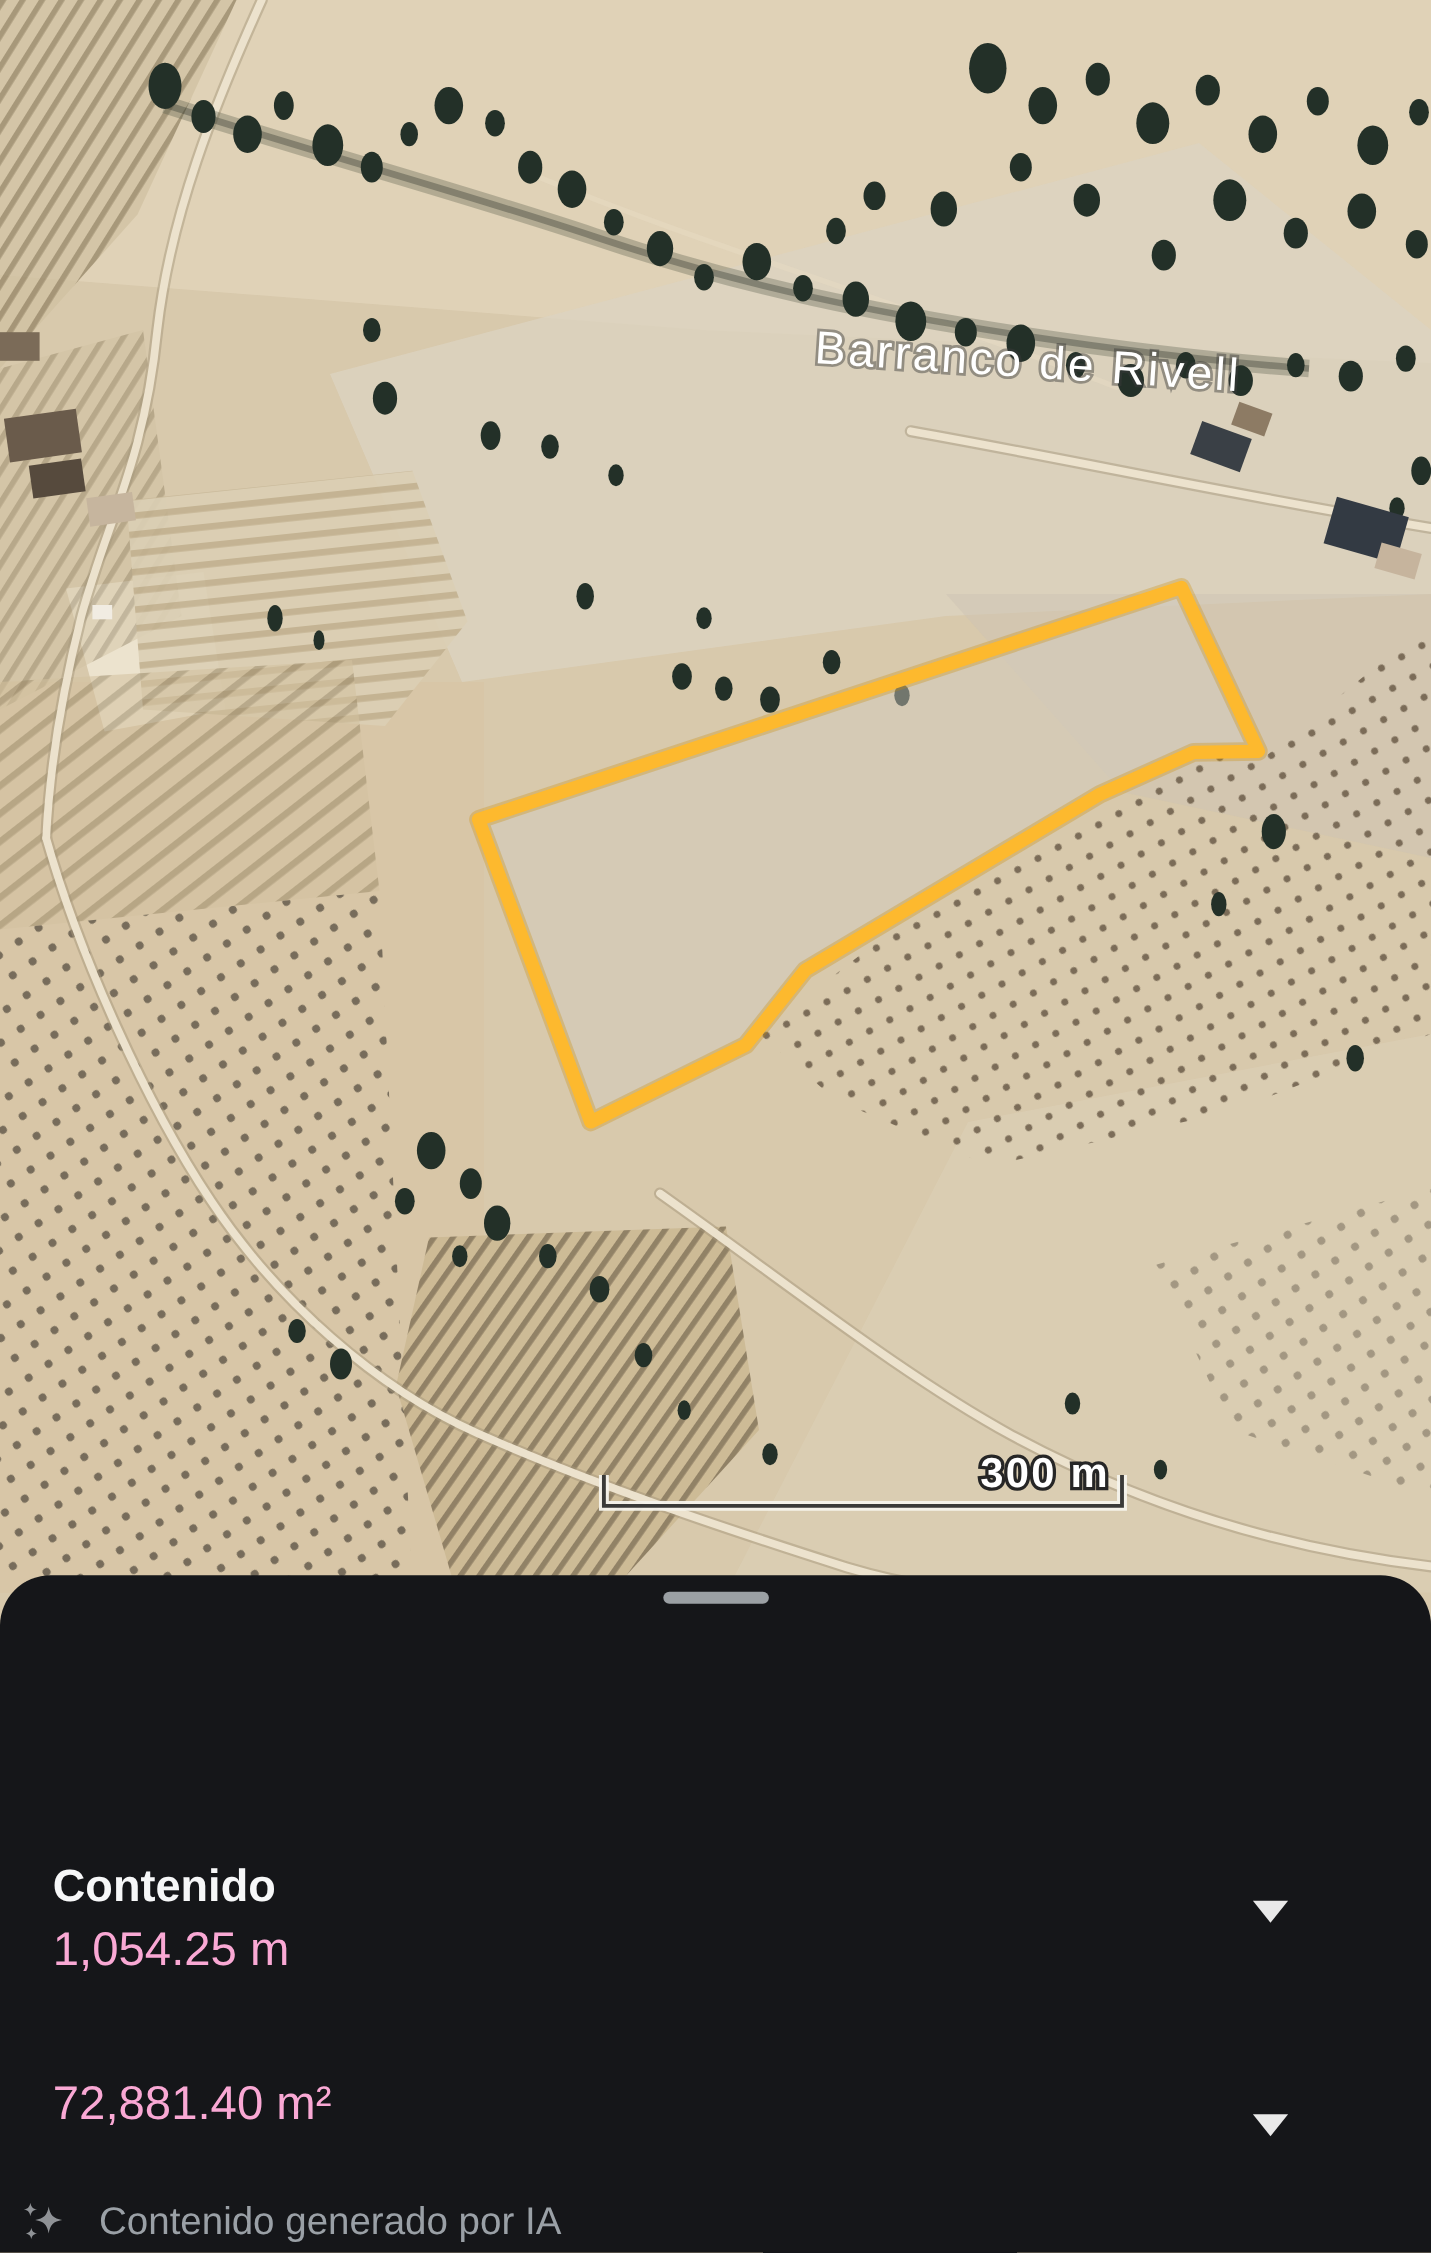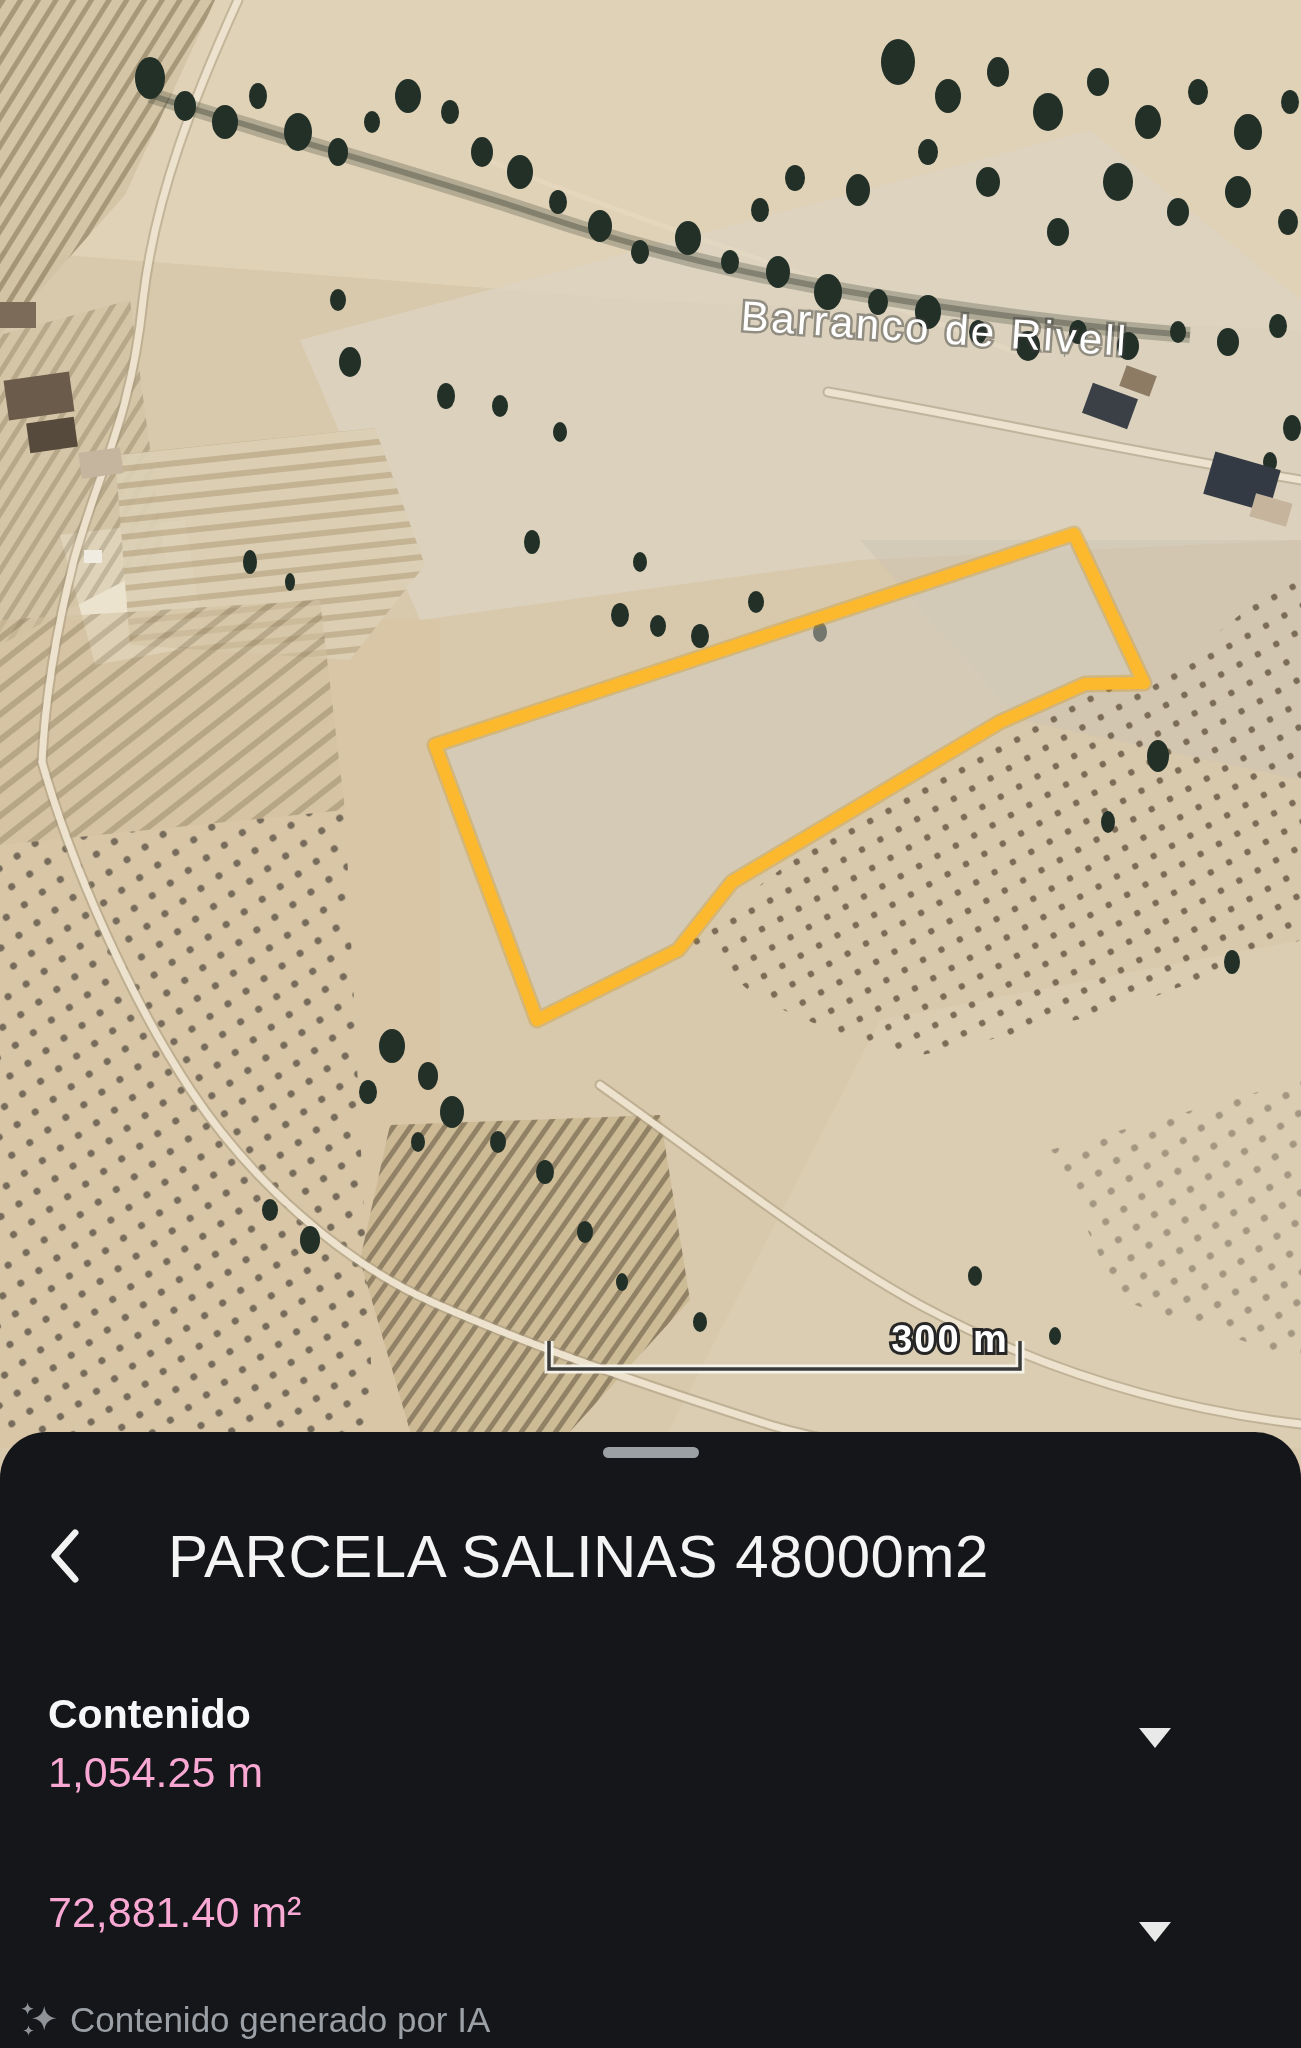--- a/index.html
+++ b/index.html
@@ -17,21 +17,21 @@
   .back{background:none;border:none;padding:0;margin-left:36px;width:56px;height:72px;
         display:flex;align-items:center;justify-content:center;cursor:pointer;}
   .title{margin:0 0 0 76px;font-size:60px;font-weight:400;letter-spacing:.5px;color:#f4f4f4;
          white-space:nowrap;}
   .metric{position:absolute;left:48px;right:100px;cursor:pointer;}
   .m-label{font-size:41px;font-weight:700;line-height:52px;color:#f6f7f8;margin-top:2px;}
   .m-value{font-size:43px;font-weight:400;line-height:52px;color:#f9a8d4;margin-top:6px;}
   .tri{position:absolute;right:30px;top:42px;width:0;height:0;
        border-left:16px solid transparent;border-right:16px solid transparent;
        border-top:20px solid #e9e9e9;}
-  .footer{position:absolute;left:18px;top:564px;height:48px;display:flex;align-items:center;gap:10px;}
+  .footer{position:absolute;left:18px;top:564px;height:48px;display:flex;align-items:center;gap:30px;}
   .ai-text{font-size:35px;color:#9aa0a6;}
 </style>
 </head>
 <body>
 
 <div class="screen">
 
   <div class="map-wrap">
   <svg width="1301" height="1448" viewBox="0 0 1301 1448" xmlns="http://www.w3.org/2000/svg">
     <defs>
@@ -204,28 +204,20 @@
       <path d="M549 1341 L549 1369 L1020 1369 L1020 1341" fill="none" stroke="#f6f3ec" stroke-width="9" opacity=".95"></path>
       <path d="M549 1341 L549 1369 L1020 1369 L1020 1341" fill="none" stroke="#3a3a38" stroke-width="3.5"></path>
       <text class="map-label" x="950" y="1352" text-anchor="middle" font-size="38" font-weight="bold" letter-spacing="2" fill="#ffffff" stroke="#262626" stroke-width="6" paint-order="stroke">300 m</text>
     </g>
   </svg>
   </div>
 
   <div class="sheet">
     <div class="handle"></div>
 
-    <div class="header">
-      <button class="back">
-        <svg width="34" height="56" viewBox="0 0 36 60">
-          <path d="M30 5 L8 30 L30 55" fill="none" stroke="#f2f2f2" stroke-width="7" stroke-linecap="round" stroke-linejoin="round"></path>
-        </svg>
-      </button>
-      <h1 class="title">PARCELA SALINAS 48000m2</h1>
-    </div>
 
     <div class="metric" style="top:254px">
       <div class="m-label">Contenido</div>
       <div class="m-value">1,054.25 m</div>
       <span class="tri"></span>
     </div>
 
     <div class="metric" style="top:448px">
       <div class="m-value">72,881.40 m²</div>
       <span class="tri"></span>

